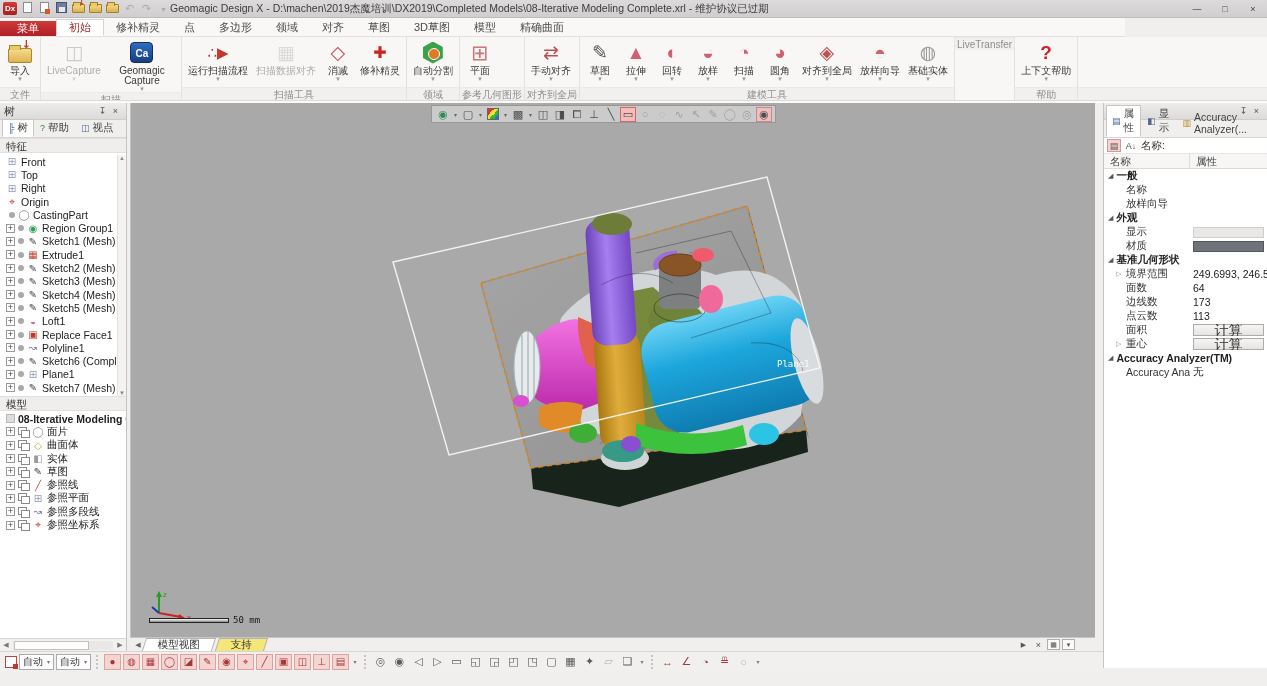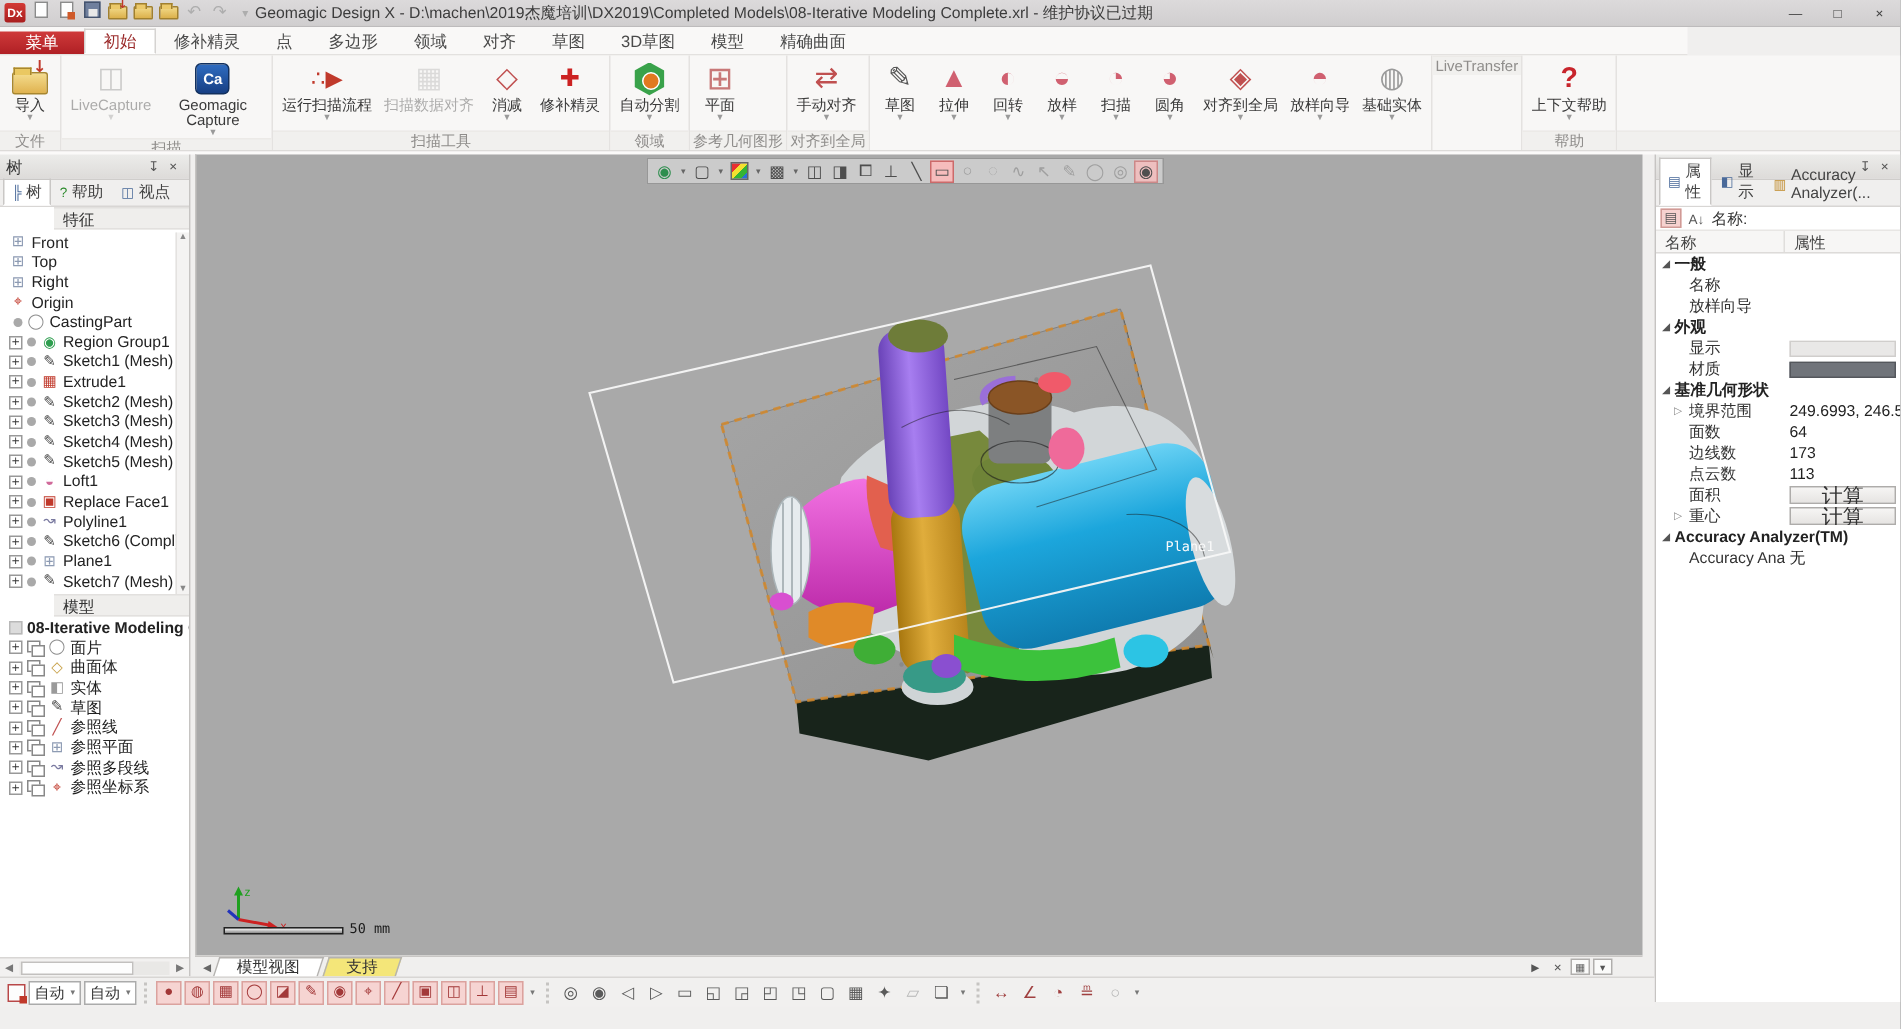--- a/index.html
+++ b/index.html
@@ -65,21 +65,21 @@
   #left-panel { position:absolute; left:0; top:103px; width:127px; height:548px; background:#fff; border-right:1px solid #c6c4c2; display:flex; flex-direction:column; }
   .panel-header { height:17px; background:linear-gradient(#ececea,#dddbd9); border-bottom:1px solid #cfcdcb;
     display:flex; align-items:center; padding:0 4px; font-size:11px; color:#3a3a3a; }
   .panel-header .ph-title { flex:1; }
   .ph-btn { width:13px; text-align:center; color:#555; font-size:9px; }
   .panel-tabs { height:18px; background:#f0efee; border-bottom:1px solid #d8d6d4; display:flex; align-items:flex-end; padding-left:2px; }
   .ptab { padding:1px 5px; font-size:10.5px; color:#444; display:flex; gap:3px; align-items:center; border:1px solid transparent; }
   .ptab.active { background:#fff; border:1px solid #c9c7c5; border-bottom:1px solid #fff; }
   .ptab .pticon { font-size:9px; }
   .section-header { height:15px; background:#efeeec; border-top:1px solid #e2e0de; border-bottom:1px solid #e2e0de;
-    font-size:10.5px; color:#333; padding:1px 6px;margin-left:36px; }
+    font-size:10.5px; color:#333; padding:1px 6px; }
   #feature-tree { height:243px; position:relative; overflow:hidden; padding-top:2px; }
   #model-tree { flex:1; overflow:hidden; padding-top:1px; }
   .trow { display:flex; align-items:center; height:13.3px; padding-left:6px; gap:3px; white-space:nowrap; }
   .trow .tlabel { font-size:10.5px; color:#222; }
   .tplus { width:9px; height:9px; border:1px solid #999; background:#fff; font:7px/7px "DejaVu Sans",sans-serif; color:#333; text-align:center; flex:none; }
   .tdot { width:6px; height:6px; border-radius:50%; background:#a9a9a9; flex:none; }
   .dbox { width:11px; height:10px; position:relative; flex:none; }
   .dbox::before { content:""; position:absolute; left:0; top:0; width:7px; height:6px; border:1px solid #888; background:#fff; }
   .dbox::after { content:""; position:absolute; left:3px; top:3px; width:7px; height:6px; border:1px solid #888; background:#fff; }
   .ticon { width:12px; text-align:center; font-size:10px; flex:none; }
@@ -367,20 +367,21 @@
             <div class="rdrop">▼</div>
           </div>
           <div class="rbtn">
             <div class="ricon">
               <span class="ri" style="color:#9a9a9a">◍</span>
             </div>
             <div class="rlabel">基础实体</div>
             <div class="rdrop">▼</div>
           </div>
         </div>
+        <div class="glabel">建模工具</div>
       </div>
       <div class="rgroup">
         <div class="glabel">LiveTransfer</div>
       </div>
       <div class="rgroup">
         <div class="rbtns">
           <div class="rbtn">
             <div class="ricon">
               <span class="ri-q">?</span>
             </div>

